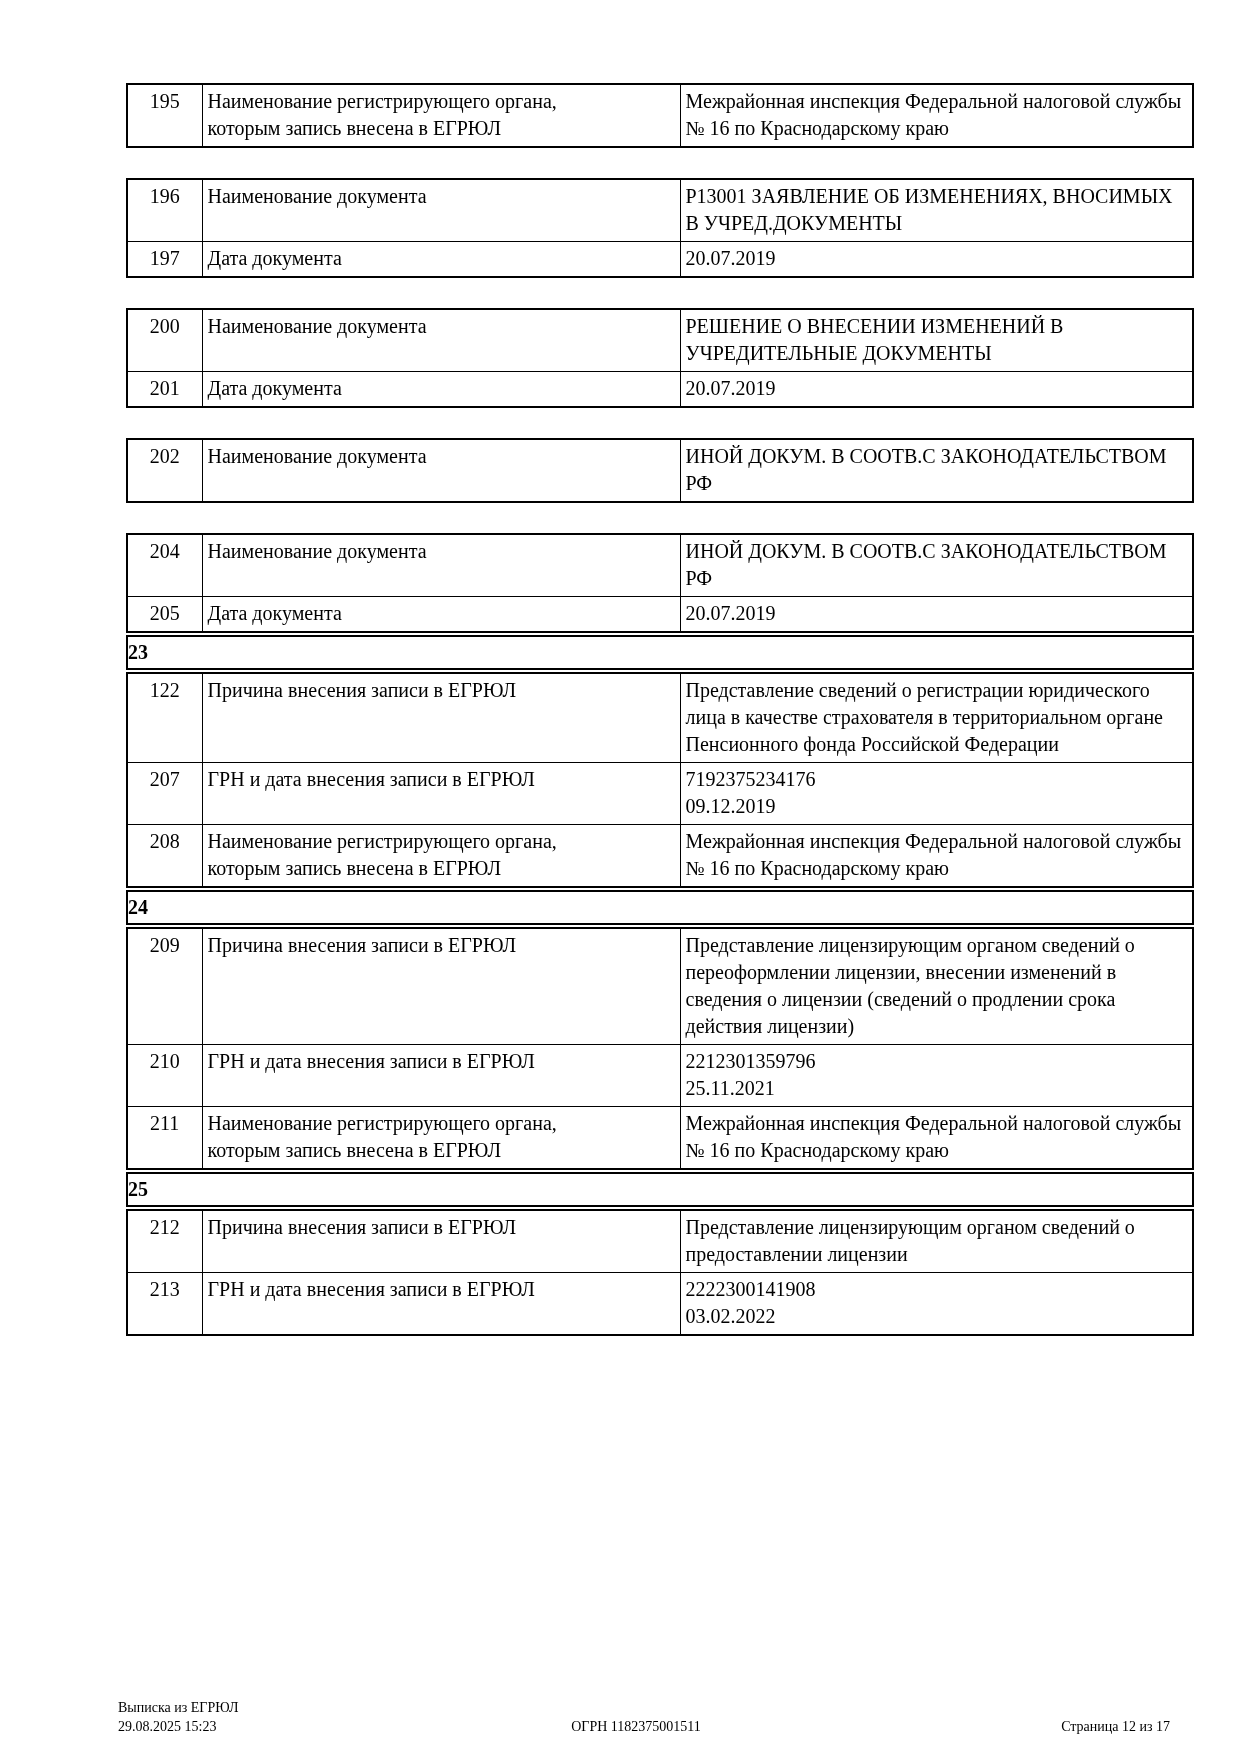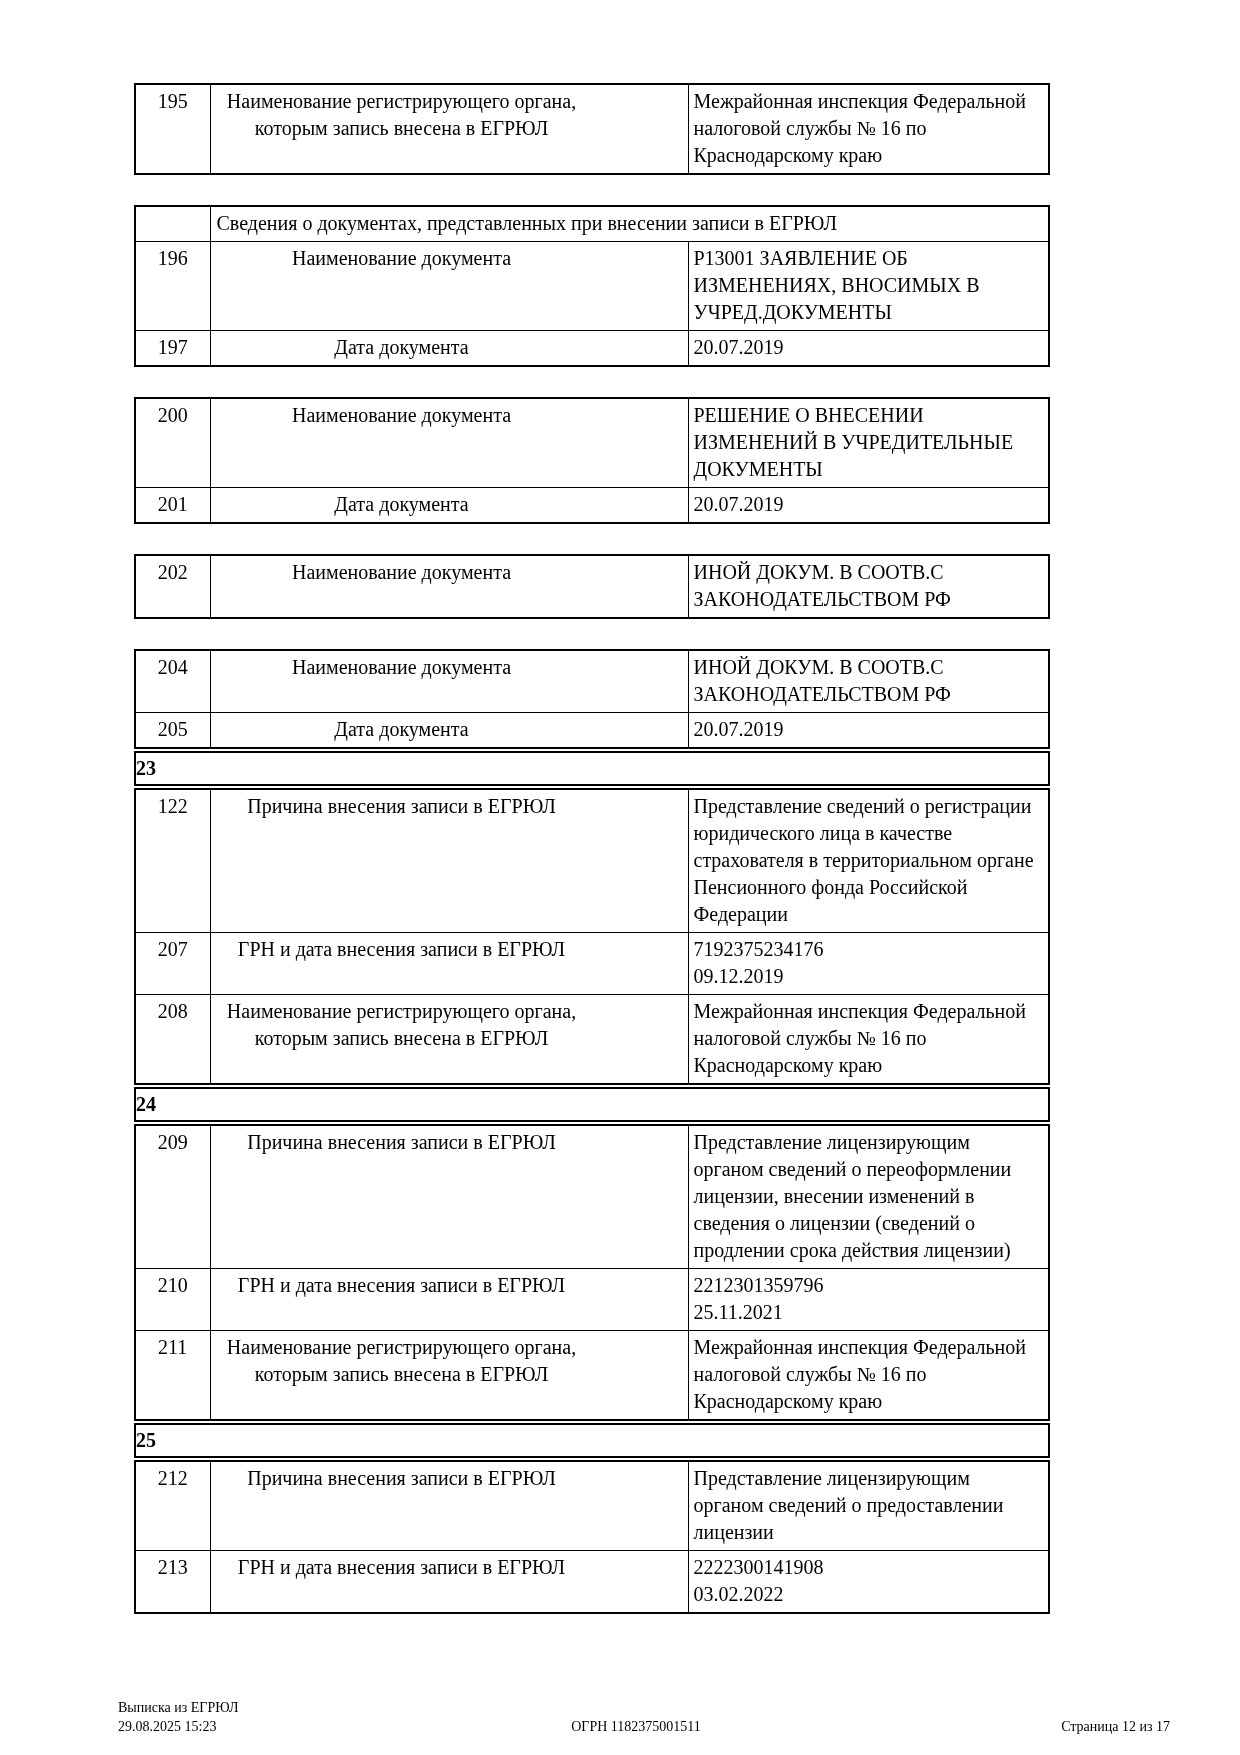--- a/index.html
+++ b/index.html
@@ -8,43 +8,43 @@
   }
   body {
     width: 1240px; height: 1755px;
     position: relative;
     overflow: hidden;
     font-family: "Liberation Serif", serif;
     color: #000;
   }
   .doc {
     position: absolute;
-    left: 134px; top: 83px;
-    width: 916px;
+    left: 126px; top: 83px;
+    width: 1068px;
   }
   table.blk {
     width: 100%;
     border-collapse: collapse;
     table-layout: fixed;
     border: 2px solid #000;
   }
   table.blk.gap { margin-top: 30px; }
   td {
     border: 1px solid #000;
     vertical-align: top;
     font-size: 20px;
     line-height: 27px;
     padding: 3px 4px 4px 5px;
     word-wrap: break-word;
   }
   td.num {
     text-align: center;
     padding-left: 0; padding-right: 0;
   }
-  td.field { padding-right: 100px; text-align: center; }
+  td.field { padding-right: 100px; }
   td.hdr { padding-left: 6px; }
   .sec-row {
     border: 2px solid #000;
     margin: 2px 0;
     text-align: left;
     font-weight: bold;
     font-size: 20px;
     line-height: 26px;
     padding: 2px 0 3px 0;
   }
@@ -80,24 +80,20 @@
   </tbody>
     </table>
 
   <table class="blk gap">
     <colgroup>
         <col style="width:75px">
         <col style="width:478px">
         <col>
       </colgroup>
     <tbody>
-        <tr>
-      <td class="num"></td>
-      <td class="hdr" colspan="2">Сведения о документах, представленных при внесении записи в ЕГРЮЛ</td>
-    </tr>
     <tr>
       <td class="num">196</td>
       <td class="field">Наименование документа</td>
       <td class="value">Р13001 ЗАЯВЛЕНИЕ ОБ ИЗМЕНЕНИЯХ, ВНОСИМЫХ В УЧРЕД.ДОКУМЕНТЫ</td>
     </tr>
     <tr>
       <td class="num">197</td>
       <td class="field">Дата документа</td>
       <td class="value">20.07.2019</td>
     </tr>

